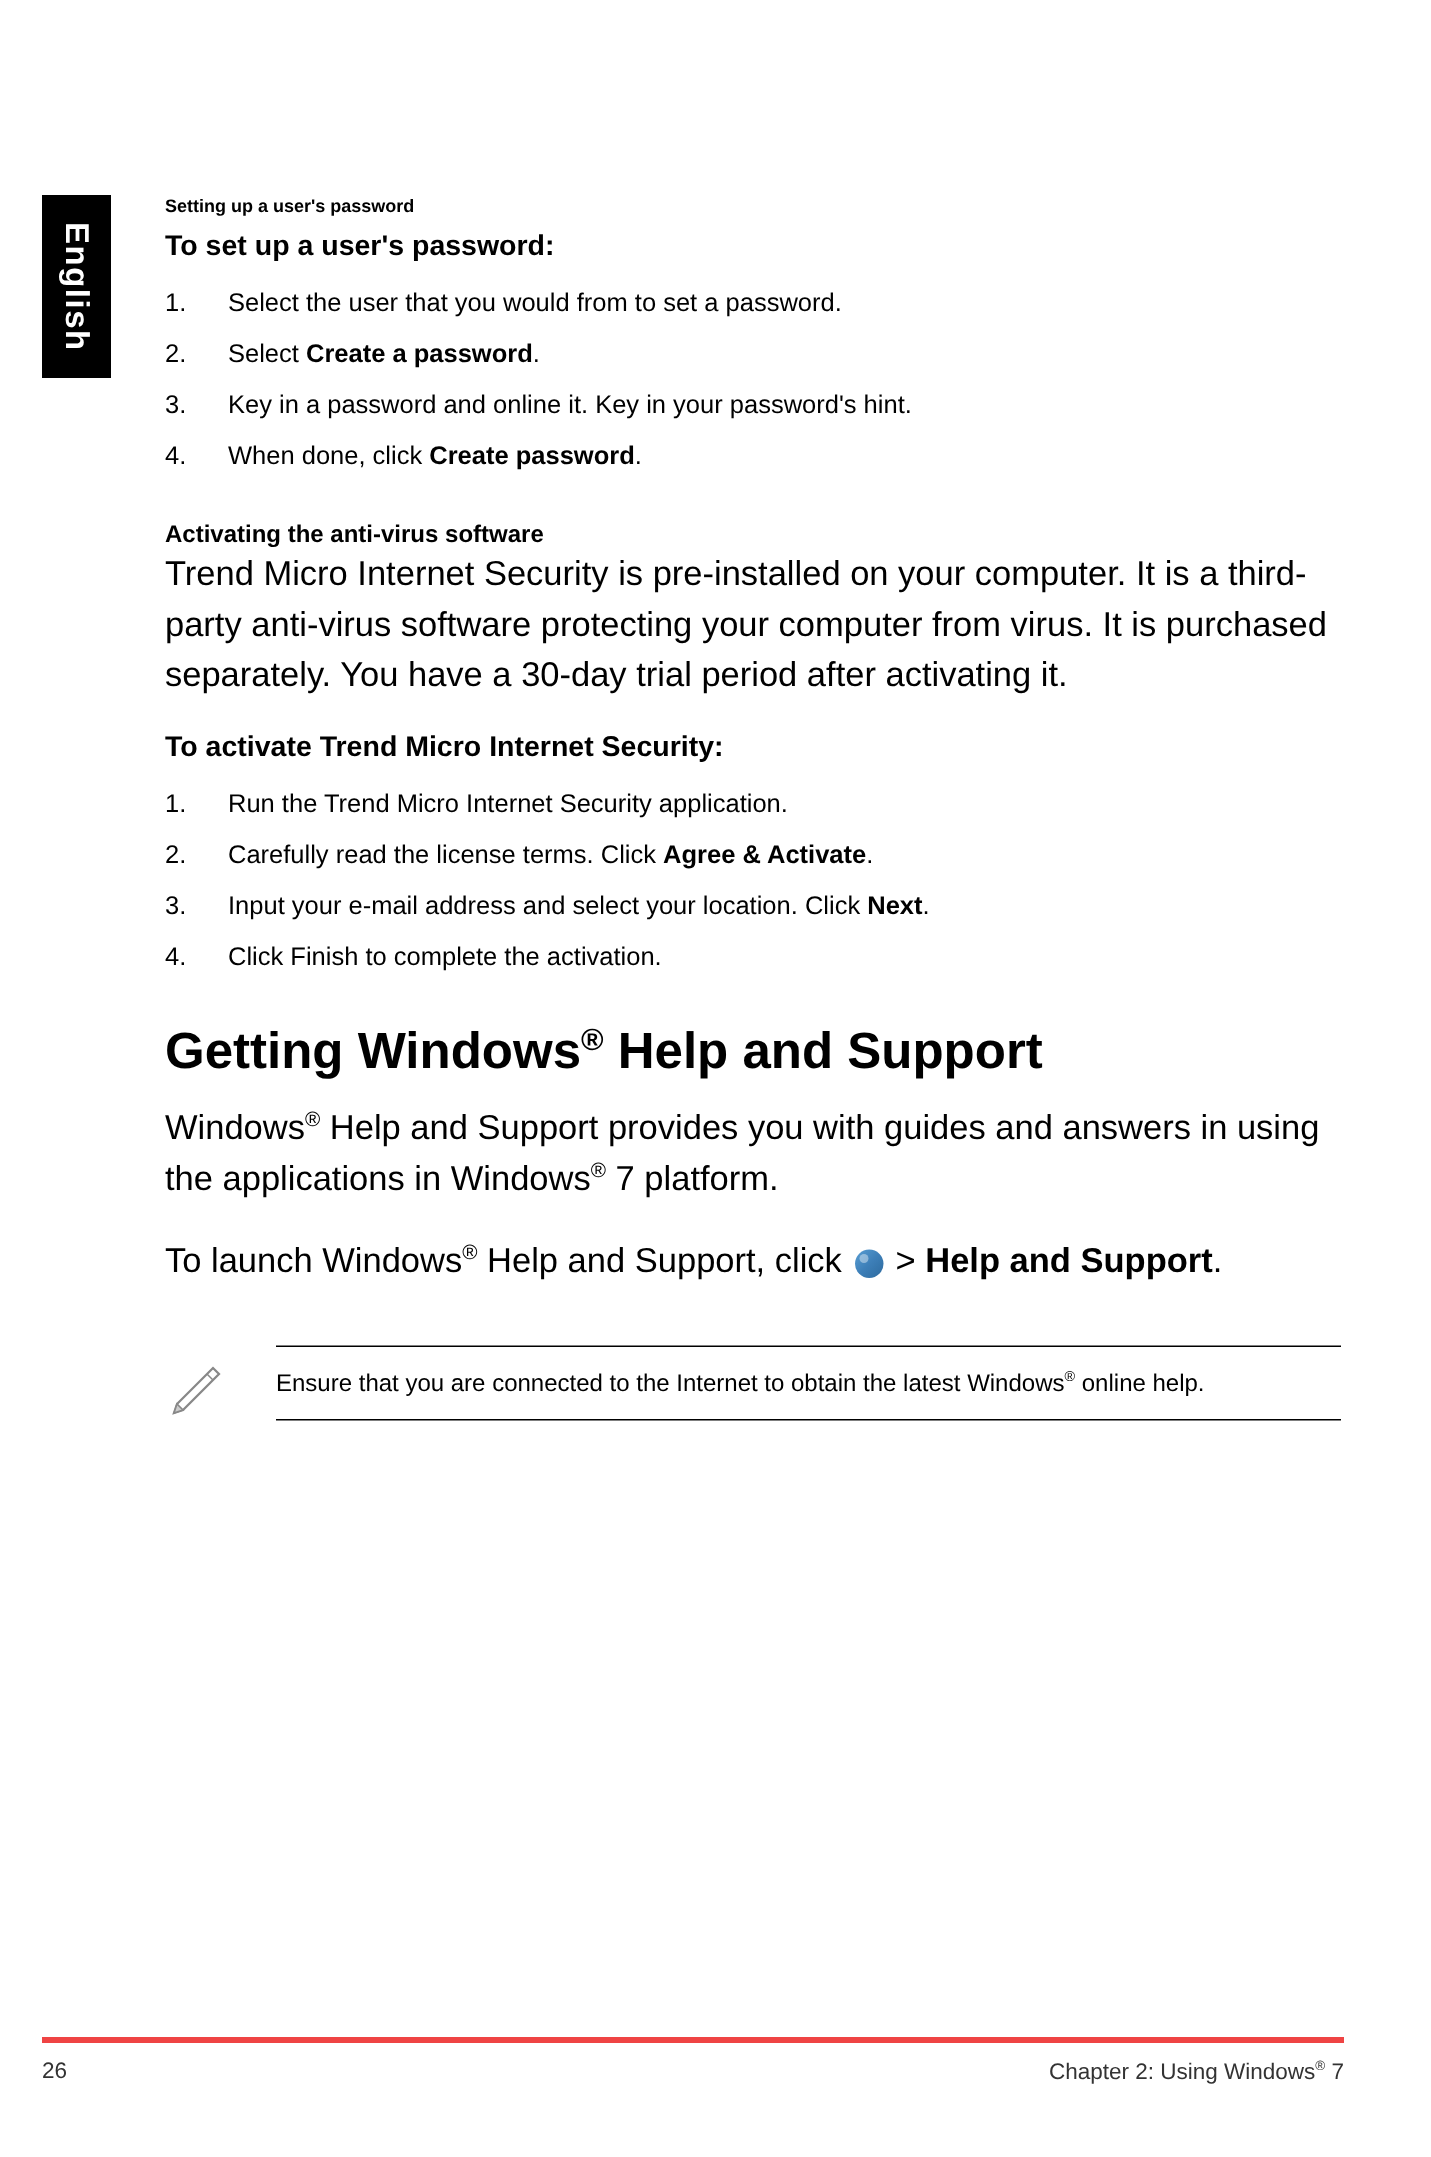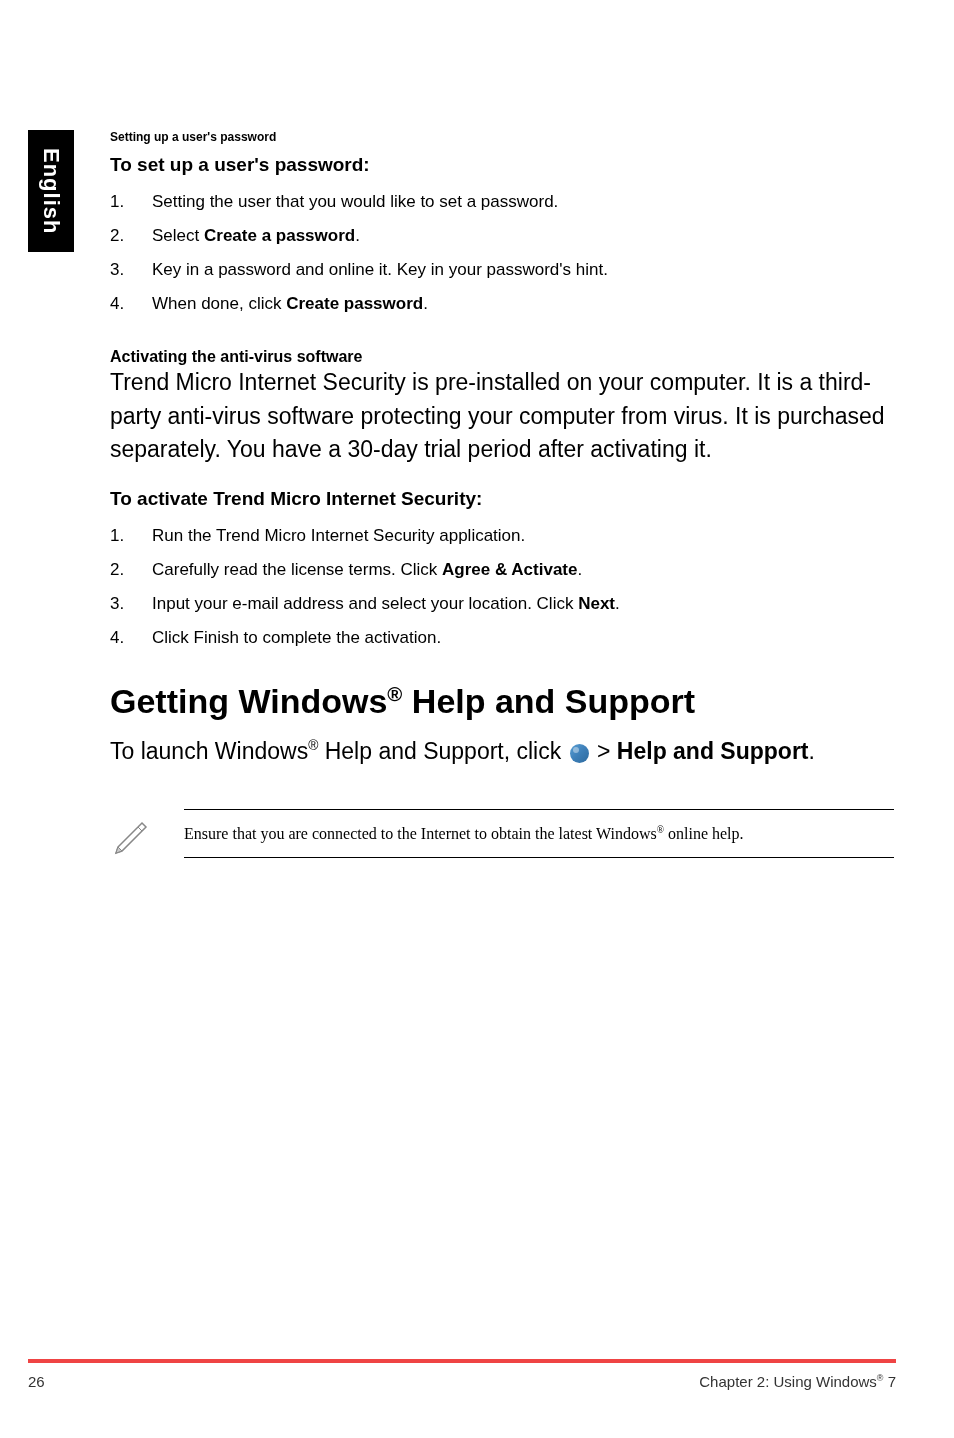--- a/index.html
+++ b/index.html
@@ -97,21 +97,20 @@
       width: 6px;
       height: 6px;
       background: rgba(255,255,255,0.4);
       border-radius: 50%;
     }
     .note-box {
       margin-top: 40px;
       display: flex;
       align-items: center;
       gap: 30px;
-      font-family: Liberation Serif, serif;
     }
     .note-rule {
       border-top: 1px solid #000;
       border-bottom: 1px solid #000;
       padding: 14px 0;
       flex: 1;
     }
     .note-text {
       font-size: 16px;
     }
@@ -139,21 +138,21 @@
 
 <div class="sidebar-tab">English</div>
 
 <div class="content">
 
   <h3 class="subsection">Setting up a user's password</h3>
   <p class="bold-label">To set up a user's password:</p>
   <ol>
     <li>
         <span class="num">1.</span>
-        <span>Setting the user that you would like to set a password.</span>
+        <span>Select the user that you would from to set a password.</span>
       </li>
     <li>
         <span class="num">2.</span>
         <span><span>Select </span><b>Create a password</b><span>.</span></span>
       </li>
     <li>
         <span class="num">3.</span>
         <span>Key in a password and online it. Key in your password's hint.</span>
       </li>
     <li>
@@ -180,20 +179,23 @@
       </li>
     <li>
         <span class="num">4.</span>
         <span>Click Finish to complete the activation.</span>
       </li>
   </ol>
 
   <h1 class="main-head">
     <span>Getting Windows</span><span class="sup">®</span><span> Help and Support</span>
   </h1>
+  <p class="body-text">
+    <span>Windows</span><span class="sup">®</span><span> Help and Support provides you with guides and answers in using the applications in Windows</span><span class="sup">®</span><span> 7 platform.</span>
+  </p>
   <p class="body-text">
     <span>To launch Windows</span><span class="sup">®</span><span> Help and Support, click </span><span class="start-icon"></span><span> &gt; </span><b>Help and Support</b><span>.</span>
   </p>
 
   <div class="note-box">
     <svg class="pencil-icon" viewBox="0 0 44 44">
       <path d="M 8 36 L 32 12 L 36 16 L 12 40 L 6 42 L 8 36 Z" fill="none" stroke="#888" stroke-width="1.5"></path>
       <path d="M 28 16 L 32 20" fill="none" stroke="#888" stroke-width="1"></path>
       <path d="M 6 42 L 12 40 L 8 36 Z" fill="#ccc" stroke="#888" stroke-width="1"></path>
     </svg>

